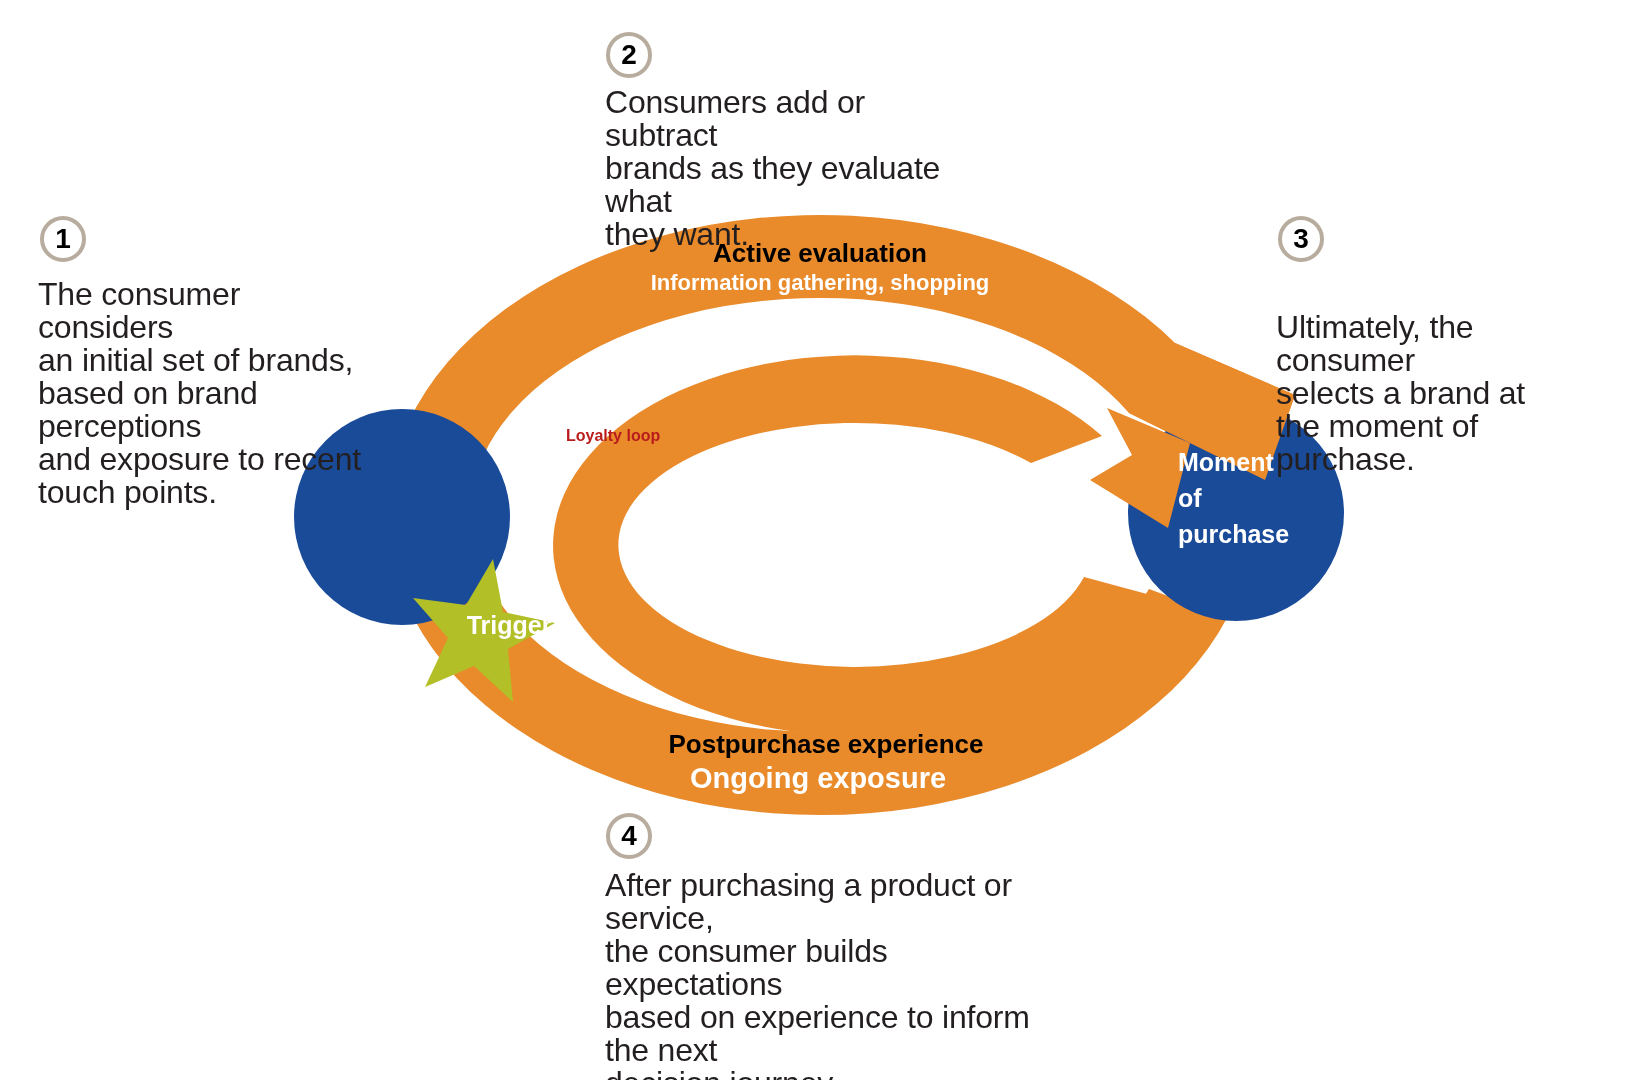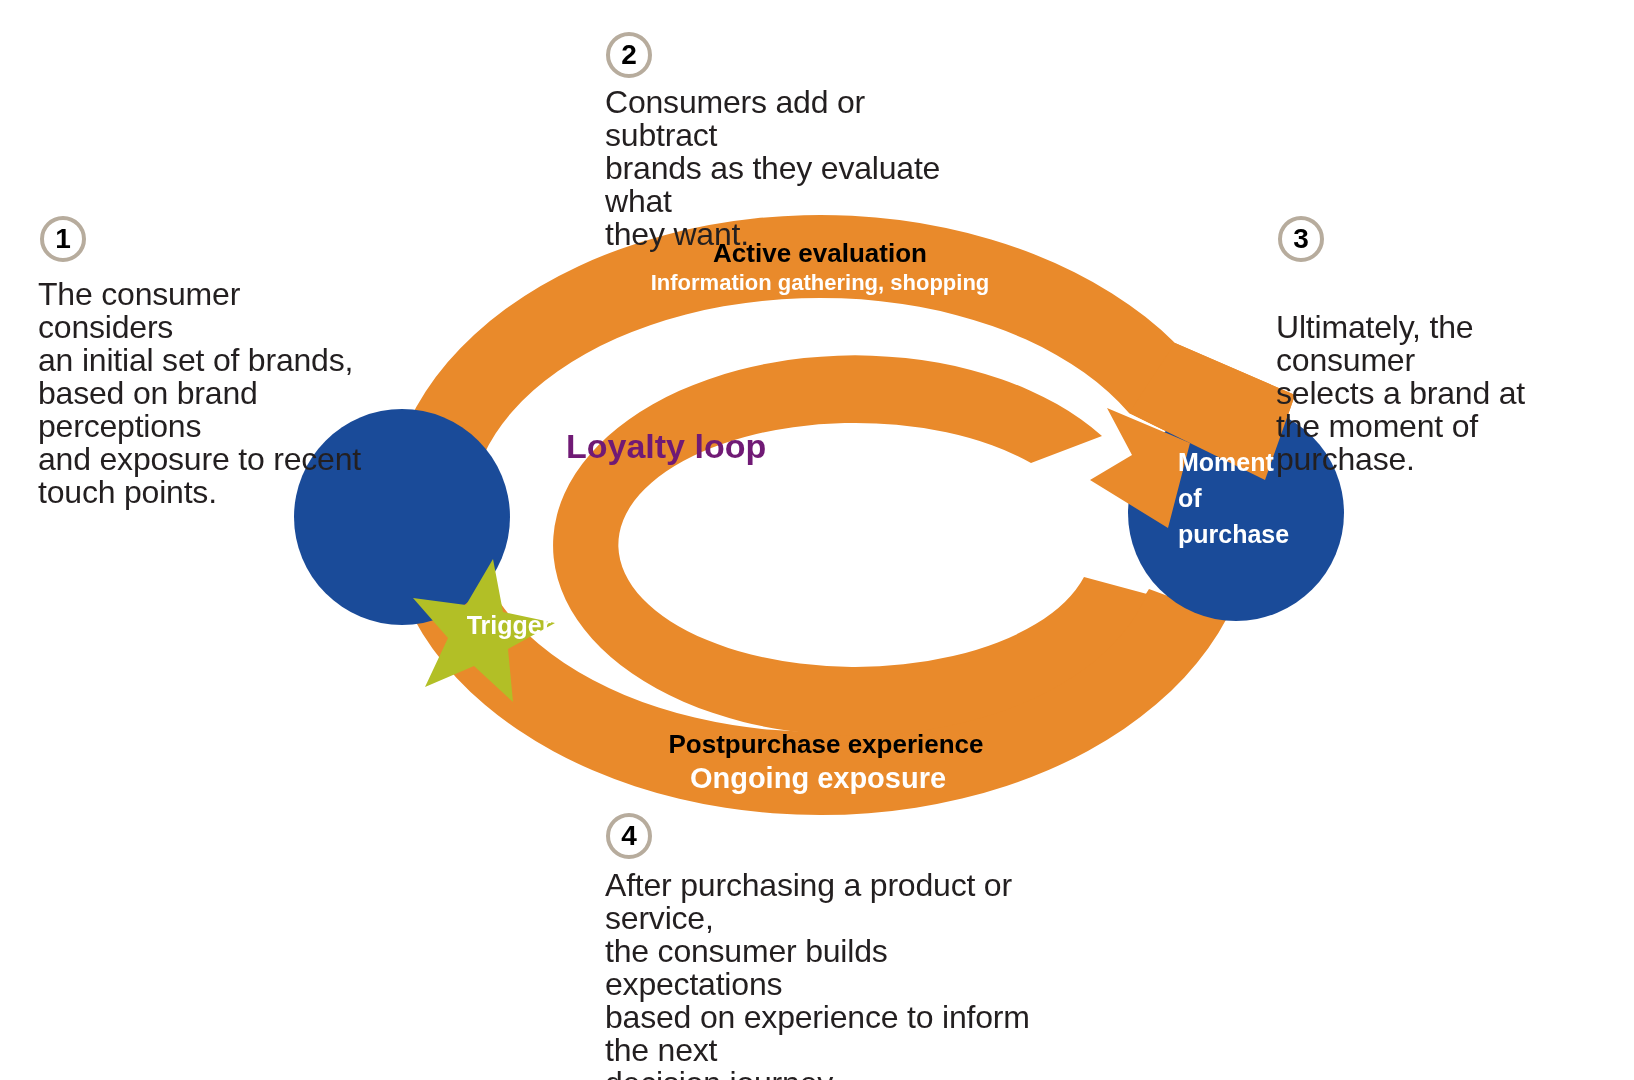--- a/index.html
+++ b/index.html
@@ -15,21 +15,21 @@
   .step-text{
     position:absolute;font-size:32px;line-height:33px;color:#231F20;
     letter-spacing:-0.2px;
   }
   .band-label{position:absolute;font-weight:bold;transform:translateX(-50%);white-space:nowrap;}
   .black-label{color:#000000;}
   .white-label{color:#ffffff;}
   .node-label{
     position:absolute;font-weight:bold;font-size:25px;line-height:36px;color:#ffffff;
   }
-  .loyalty-label{position:absolute;font-weight:bold;font-size:34px;color:#701a75;white-space:nowrap;}
+  .loyalty-label{position:absolute;font-weight:bold;font-size:16px;color:#b91c1c;white-space:nowrap;}
   .trigger-label{
     position:absolute;font-weight:bold;font-size:25px;color:#ffffff;
     transform:translateX(-50%);white-space:nowrap;margin-left:28px;
   }
   svg{position:absolute;left:0;top:0;}
 </style>
 </head>
 <body>
 
 <div class="canvas">

